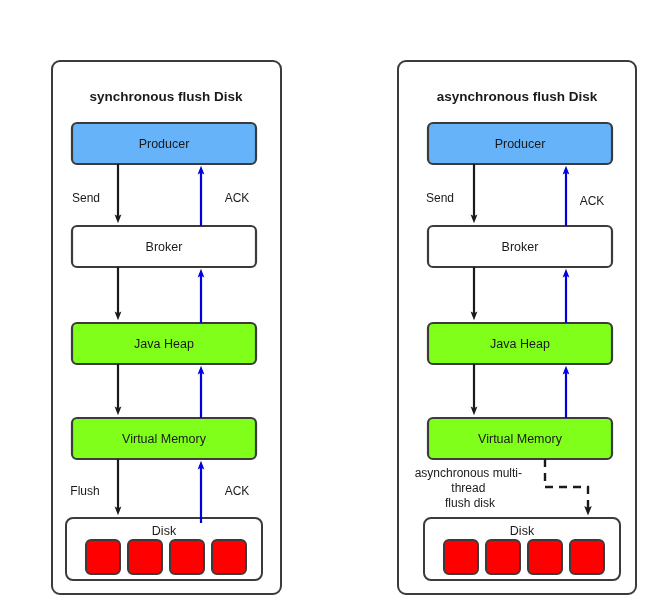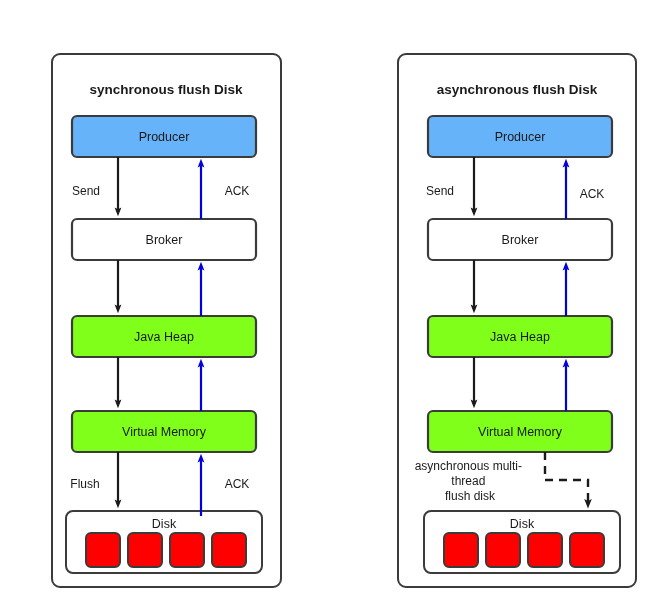--- a/index.html
+++ b/index.html
@@ -10,21 +10,21 @@
   body {
     width: 664px;
     height: 612px;
     font-family: "Liberation Sans", sans-serif;
     position: relative;
     overflow: hidden;
   }
   #stage {
     position: absolute;
     left: 0;
-    top: 9px;
+    top: 16px;
     width: 664px;
     height: 480px;
   }
   svg#diagram {
     position: absolute;
     left: 0;
     top: 0;
     width: 664px;
     height: 612px;
     display: block;

